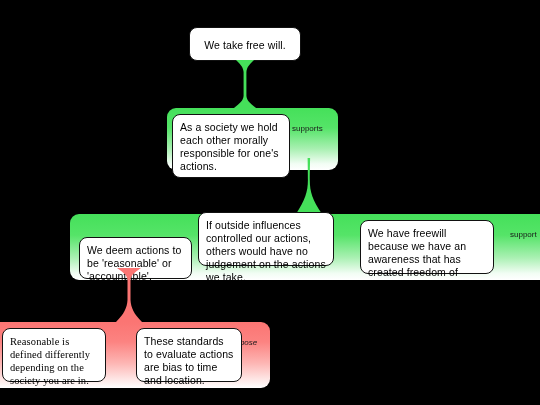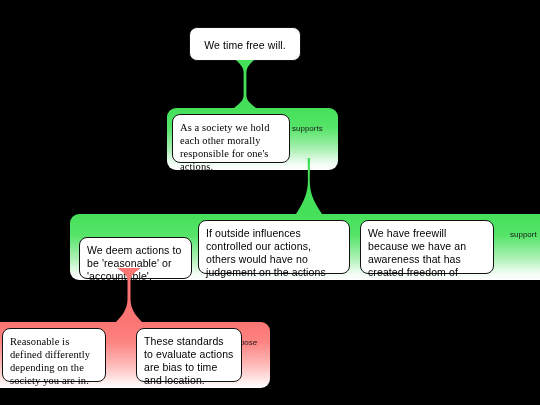--- a/index.html
+++ b/index.html
@@ -63,43 +63,43 @@
   }
   .conn svg {
     display: block;
   }
 </style>
 </head>
 <body>
 
 <div id="canvas">
 
-  <div class="card root" style="left:189px; top:27px; width:112px; height:34px;">We time free will.</div>
+  <div class="card root" style="left:189px; top:27px; width:112px; height:34px;">We take free will.</div>
 
   <div class="conn" style="left:233px; top:60px; width:24px; height:48px;">
     <svg width="24" height="48" viewBox="0 0 24 48">
       <path d="M3 0 C8 5, 10 7, 10.6 12 L10.6 36 C10 41, 7 43, 1 48 L23 48 C17 43, 14 41, 13.4 36 L13.4 12 C14 7, 16 5, 21 0 Z" fill="#45e05a"></path>
     </svg>
   </div>
 
   <div class="band supports" style="left:167px; top:108px; width:171px; height:62px;"></div>
   <div class="band-label" style="left:292px; top:115px;">supports</div>
-  <div class="card" style="left:172px; top:114px; width:118px; height:49px;font-family:Liberation Serif, serif;">As a society we hold each other morally responsible for one's actions.</div>
+  <div class="card" style="left:172px; top:114px; width:118px; height:64px;">As a society we hold each other morally responsible for one's actions.</div>
 
   <div class="conn" style="left:296px; top:158px; width:26px; height:56px;">
     <svg width="26" height="56" viewBox="0 0 26 56">
       <path d="M8 0 L11.6 0 C11.8 10, 11.9 16, 11.9 22 C11.9 34, 9 42, 0 56 L26 56 C16.5 42, 13.8 34, 13.8 22 C13.8 16, 13.9 10, 14.1 0 Z" fill="#45e05a"></path>
     </svg>
   </div>
 
   <div class="band supports" style="left:70px; top:214px; width:478px; height:66px;"></div>
   <div class="band-label" style="left:510px; top:221px;">support</div>
 
   <div class="card" style="left:79px; top:220px; width:113px; height:42px;margin-top:17px;">We deem actions to be 'reasonable' or 'accountable'.</div>
-  <div class="card" style="left:198px; top:220px; width:152px; height:54px;">If outside influences controlled our actions, others would have no judgement on the actions we take.</div>
+  <div class="card" style="left:198px; top:212px; width:136px; height:54px;">If outside influences controlled our actions, others would have no judgement on the actions we take.</div>
   <div class="card" style="left:360px; top:220px; width:134px; height:54px;">We have freewill because we have an awareness that has created freedom of choice.</div>
 
   <div class="conn" style="left:116px; top:268px; width:26px; height:54px;">
     <svg width="26" height="54" viewBox="0 0 26 54">
       <path d="M1 0 C8 5, 11 7, 11.5 12 L11.5 32 C11 40, 8 46, 0 54 L26 54 C18 46, 15 40, 14.5 32 L14.5 12 C15 7, 18 5, 25 0 Z" fill="#fb7573"></path>
     </svg>
   </div>
 
   <div class="band oppose" style="left:-12px; top:322px; width:282px; height:66px;"></div>
   <div class="band-label" style="left:231px; top:329px;font-style:italic;">oppose</div>

